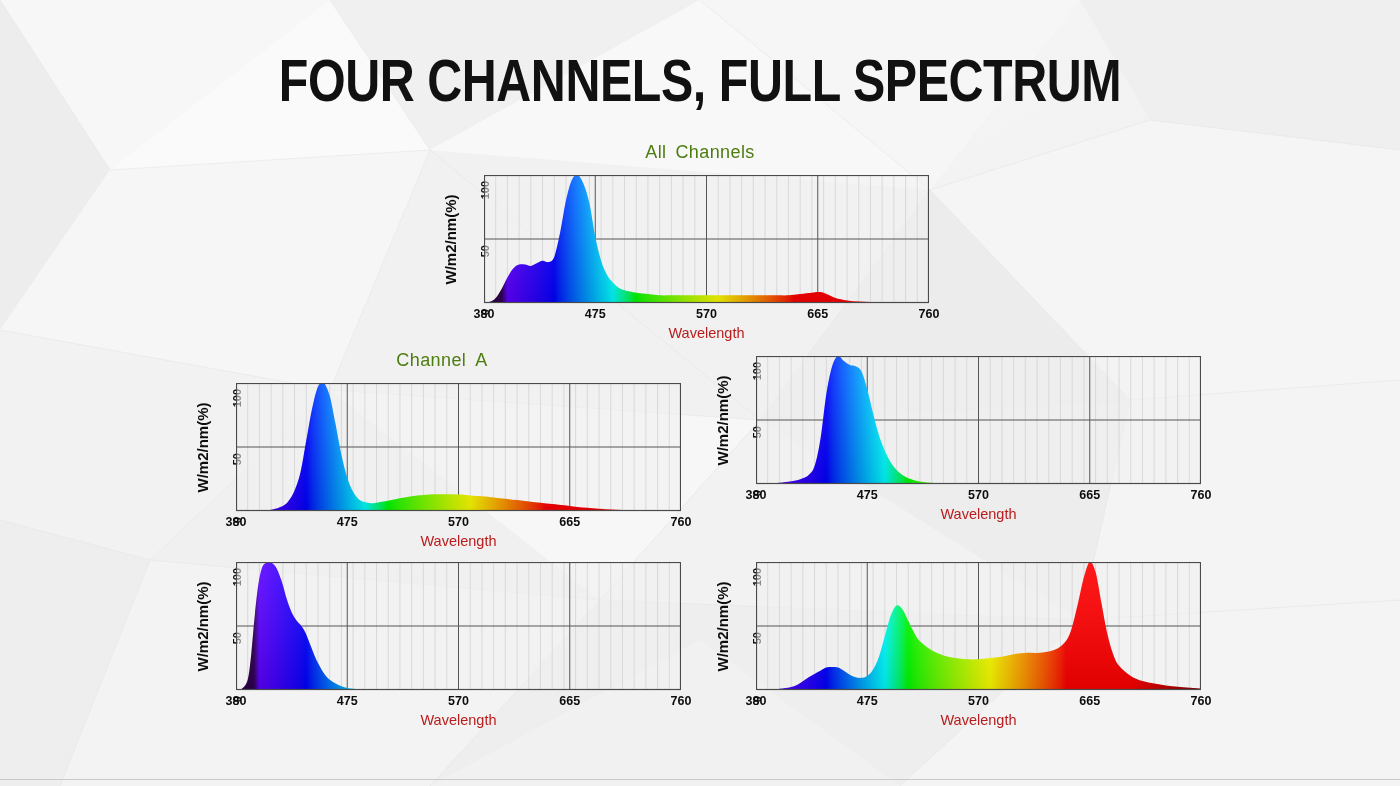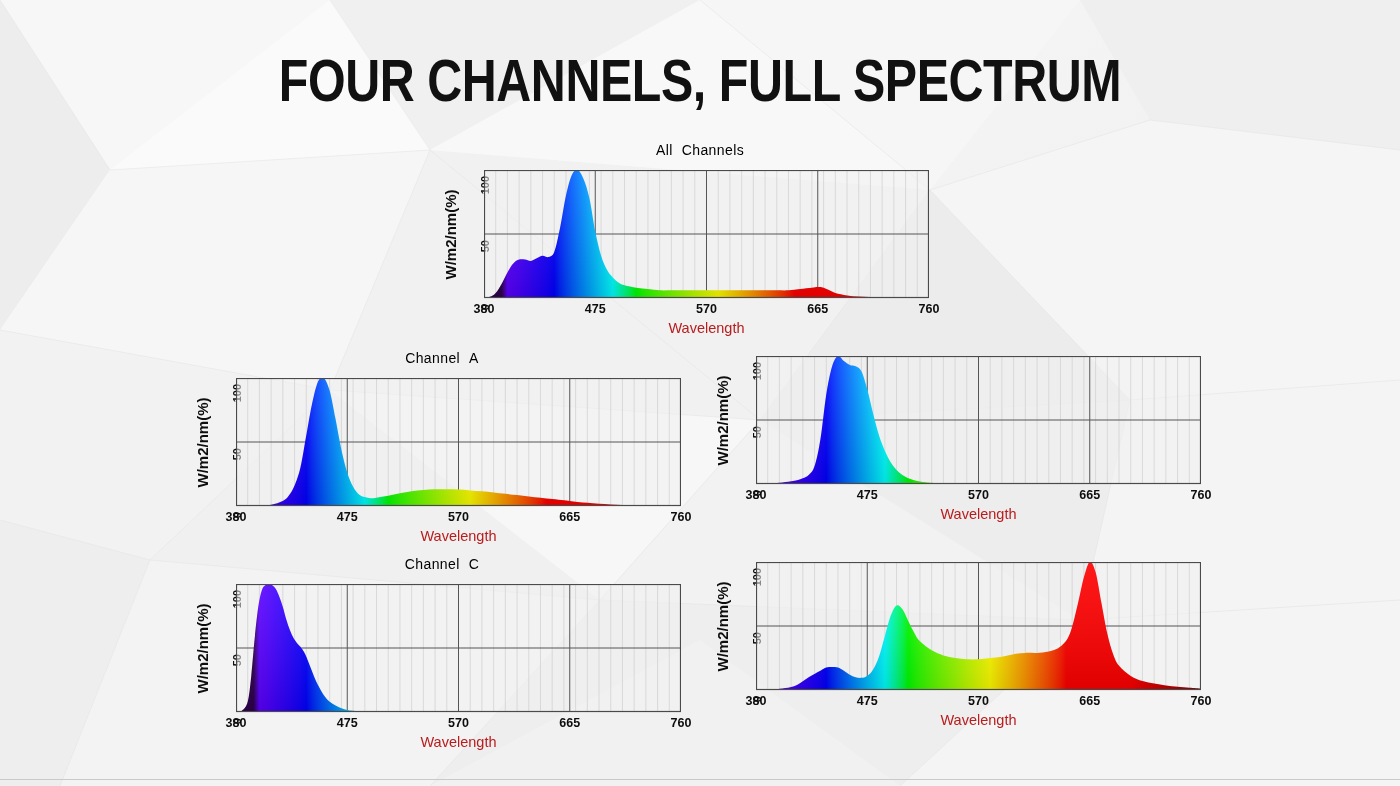--- a/index.html
+++ b/index.html
@@ -19,22 +19,22 @@
     text-align:center; z-index:2;
     font-family:"Liberation Sans", sans-serif;
     font-weight:bold; font-size:59px; line-height:62px;
     letter-spacing:-0.5px; color:#111112;
     transform:scaleX(0.82); transform-origin:center top;
     white-space:nowrap;
   }
 
   .chart { position:absolute; z-index:2; }
   .chart-title {
-    text-align:center; color:#000000;
-    font-size:14px; font-weight:400; letter-spacing:0.4px;
+    text-align:center; color:#4d7c0f;
+    font-size:18px; font-weight:400; letter-spacing:0.4px;
     white-space:nowrap; margin:0 0 6px 0;
     font-family:"Liberation Sans", sans-serif;
   }
   .chart-title .gap { display:inline-block; width:9px; }
   .plot-wrap { position:relative; }
   .ylabel {
     position:absolute; left:0; top:0; height:100%;
     width:20px; display:flex; align-items:center; justify-content:center;
   }
   .ylabel span {
@@ -563,21 +563,20 @@
         <div class="xtick" style="left: 111.25px;">475</div>
         <div class="xtick" style="left: 222.5px;">570</div>
         <div class="xtick" style="left: 333.75px;">665</div>
         <div class="xtick" style="left: 445px;">760</div>
       </div>
       <div class="xlabel" style="left: 44px; top: 156px; width: 445px;">Wavelength</div>
     </div>
   </div>
 
 <div class="chart" id="chart-c" style="left:192px; top:556px; width:500px;">
-    <div class="chart-title"><span>Channel</span><span class="gap"></span><span>C</span></div>
     <div class="plot-wrap" style="width: 497px; height: 174px;">
       <div class="ylabel" style="left: 0px; top: 6px; height: 128px; width: 20px;">
         <span>W/m2/nm(%)</span>
       </div>
       <div class="yticks" style="left: 22px; top: 6px; height: 128px; width: 18px;">
         <div class="ytick" style="top: 128px;">0</div>
         <div class="ytick" style="top: 64px;">50</div>
         <div class="ytick" style="top: 0px;">100</div>
       </div>
       <svg class="plot-svg" width="445" height="129" viewBox="0 0 445 129" style="position: absolute; left: 44px; top: 6px;">

